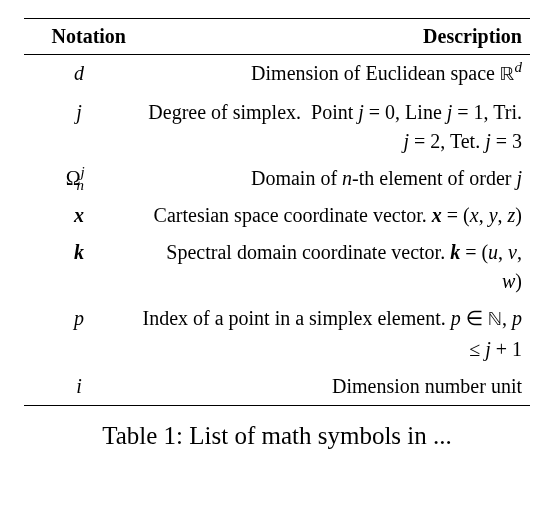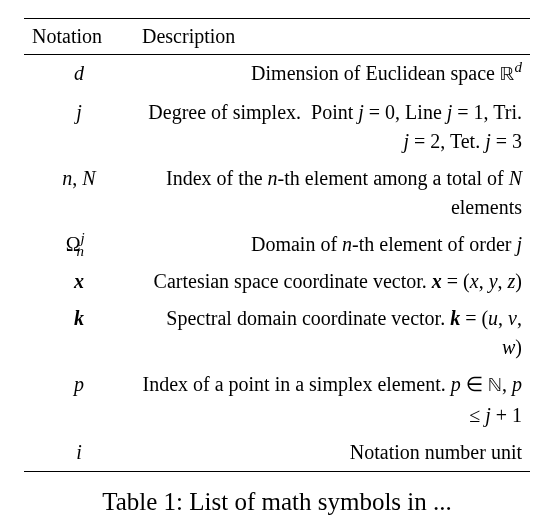--- a/index.html
+++ b/index.html
@@ -20,22 +20,22 @@
       width: 100%;
     }
     thead tr {
       border-top: 1.5px solid #000;
       border-bottom: 1px solid #000;
     }
     tbody tr:last-child td {
       border-bottom: 1.5px solid #000;
     }
     th {
-      font-weight: normal;
-      text-align: left;
+      font-weight: bold;
+      text-align: right;
       padding: 6px 8px 6px 8px;
     }
     th.notation-col {
       width: 110px;
     }
     td {
       padding: 4px 8px;
       vertical-align: top;
       line-height: 1.45;
     }
@@ -91,42 +91,38 @@
   <tbody>
     <tr>
       <td class="notation"><span>d</span></td>
       <td class="desc">Dimension of Euclidean space <span class="bb">ℝ</span><sup><span style="font-style:italic">d</span></sup></td>
     </tr>
     <tr>
       <td class="notation"><span>j</span></td>
       <td class="desc">Degree of simplex. &nbsp;Point <span style="font-style:italic">j</span> = 0, Line <span style="font-style:italic">j</span> = 1, Tri. <span style="font-style:italic">j</span> = 2, Tet. <span style="font-style:italic">j</span> = 3</td>
     </tr>
     <tr>
-      <td class="notation"><span>n</span><span class="rm">,</span> <span>N</span></td>
-      <td class="desc">Index of the <span style="font-style:italic">n</span>-th element among a total of <span style="font-style:italic">N</span> elements</td>
-    </tr>
-    <tr>
       <td class="notation"><span class="omega-cell"><span class="rm">Ω</span><sup>j</sup><sub>n</sub></span></td>
       <td class="desc">Domain of <span style="font-style:italic">n</span>-th element of order <span style="font-style:italic">j</span></td>
     </tr>
     <tr>
       <td class="notation"><span class="bold-italic">x</span></td>
       <td class="desc">Cartesian space coordinate vector. <span class="bold-italic">x</span> = (<span style="font-style:italic">x</span>, <span style="font-style:italic">y</span>, <span style="font-style:italic">z</span>)</td>
     </tr>
     <tr>
       <td class="notation"><span class="bold-italic">k</span></td>
       <td class="desc">Spectral domain coordinate vector. <span class="bold-italic">k</span> = (<span style="font-style:italic">u</span>, <span style="font-style:italic">v</span>, <span style="font-style:italic">w</span>)</td>
     </tr>
     <tr>
       <td class="notation"><span>p</span></td>
       <td class="desc">Index of a point in a simplex element. <span style="font-style:italic">p</span> ∈ <span class="bb">ℕ</span>, <span style="font-style:italic">p</span> ≤ <span style="font-style:italic">j</span> + 1</td>
     </tr>
     <tr>
       <td class="notation"><span>i</span></td>
-      <td class="desc">Notation number unit</td>
+      <td class="desc">Dimension number unit</td>
     </tr>
   </tbody>
 </table>
 
 <div class="caption">
   <span>Table 1:</span>
   <span>List of math symbols in ...</span>
 </div>
 
 </body></html>

